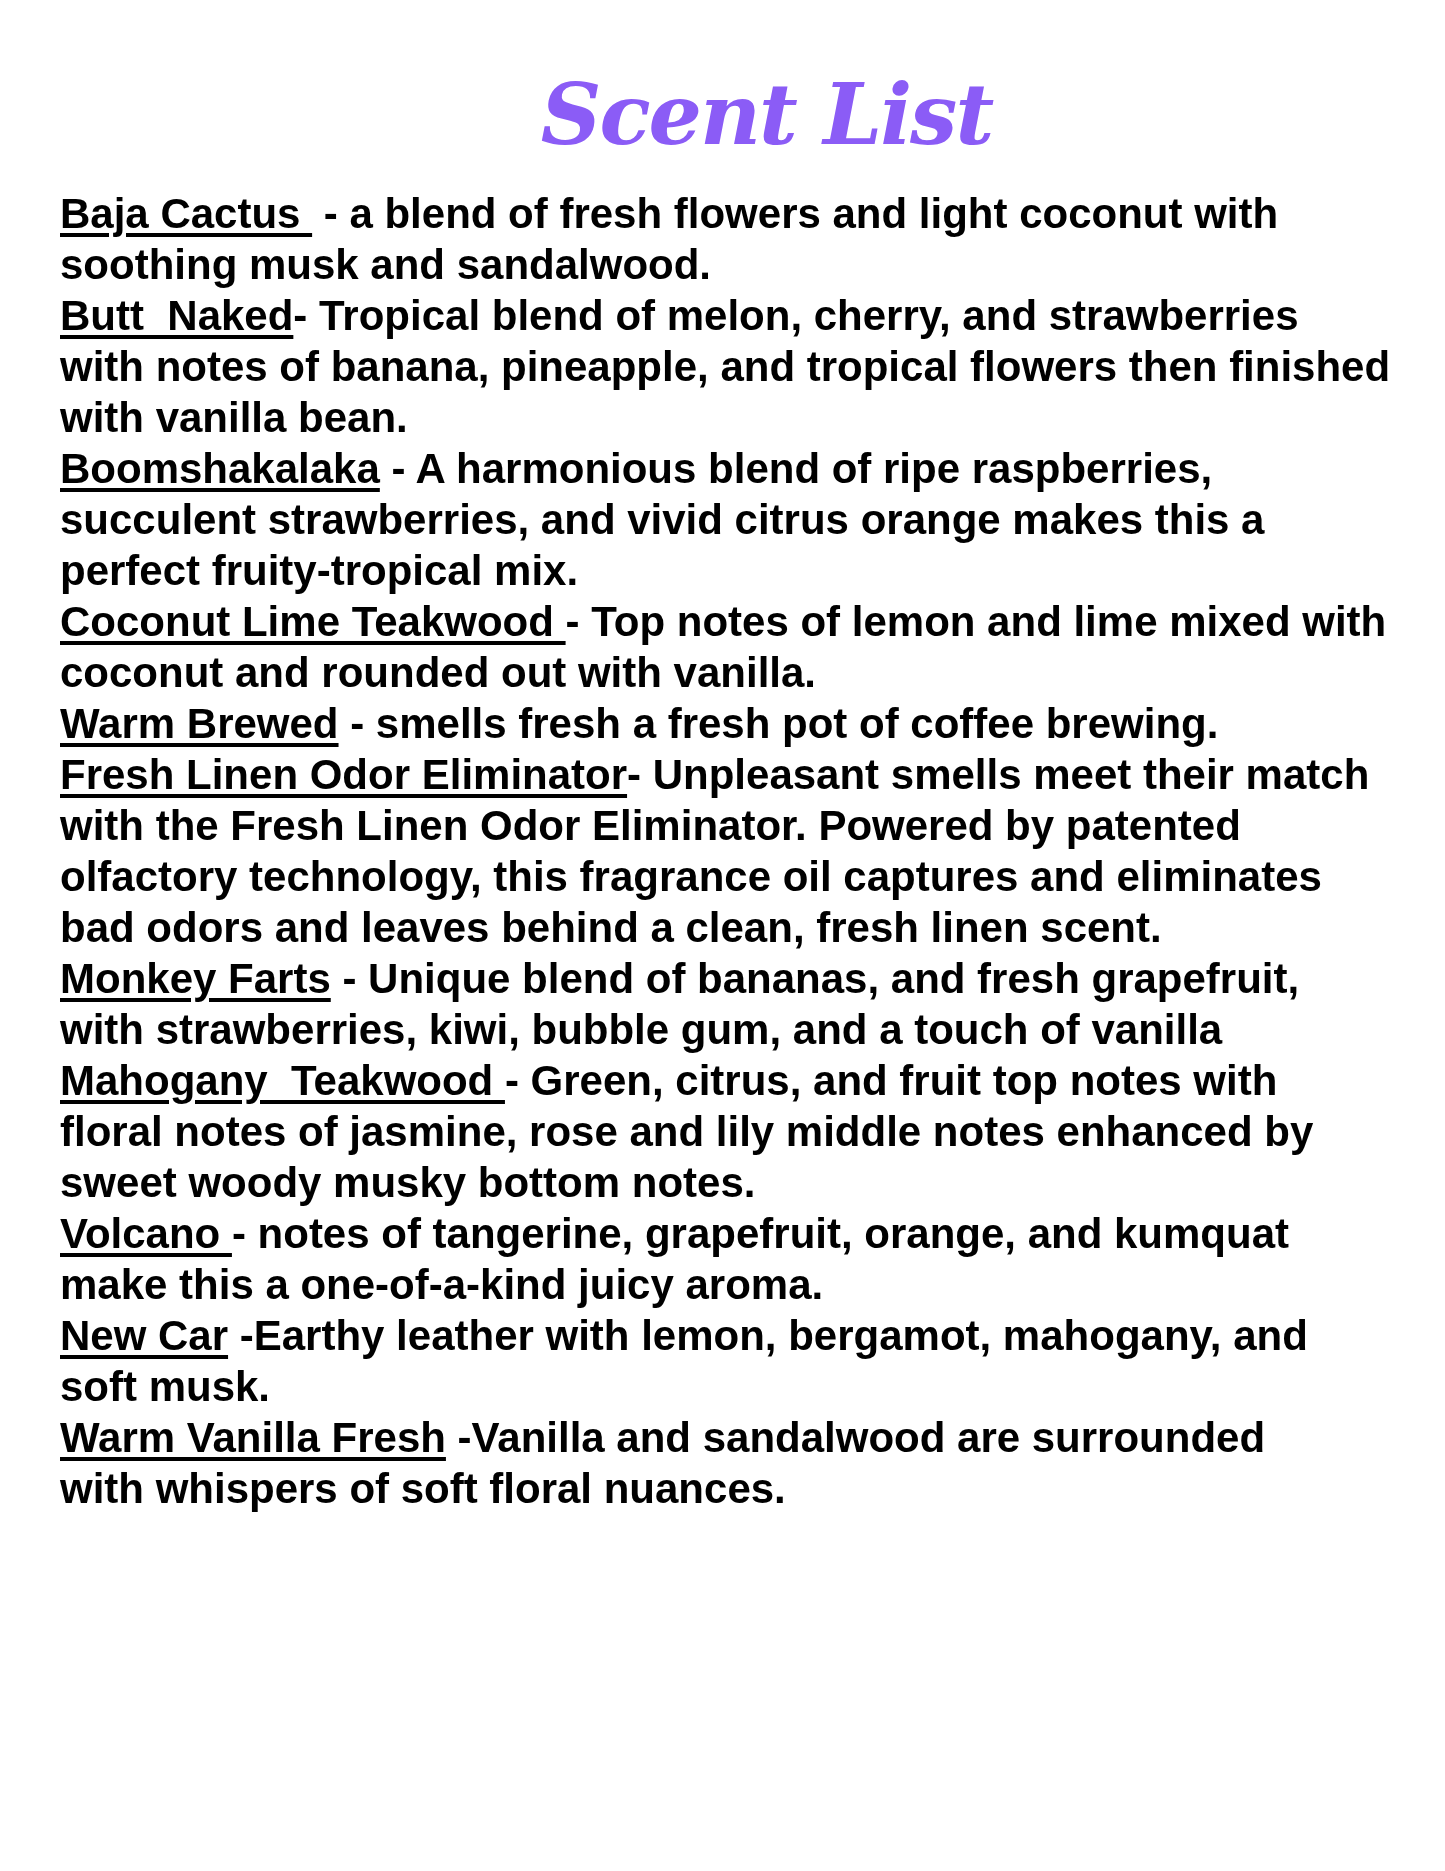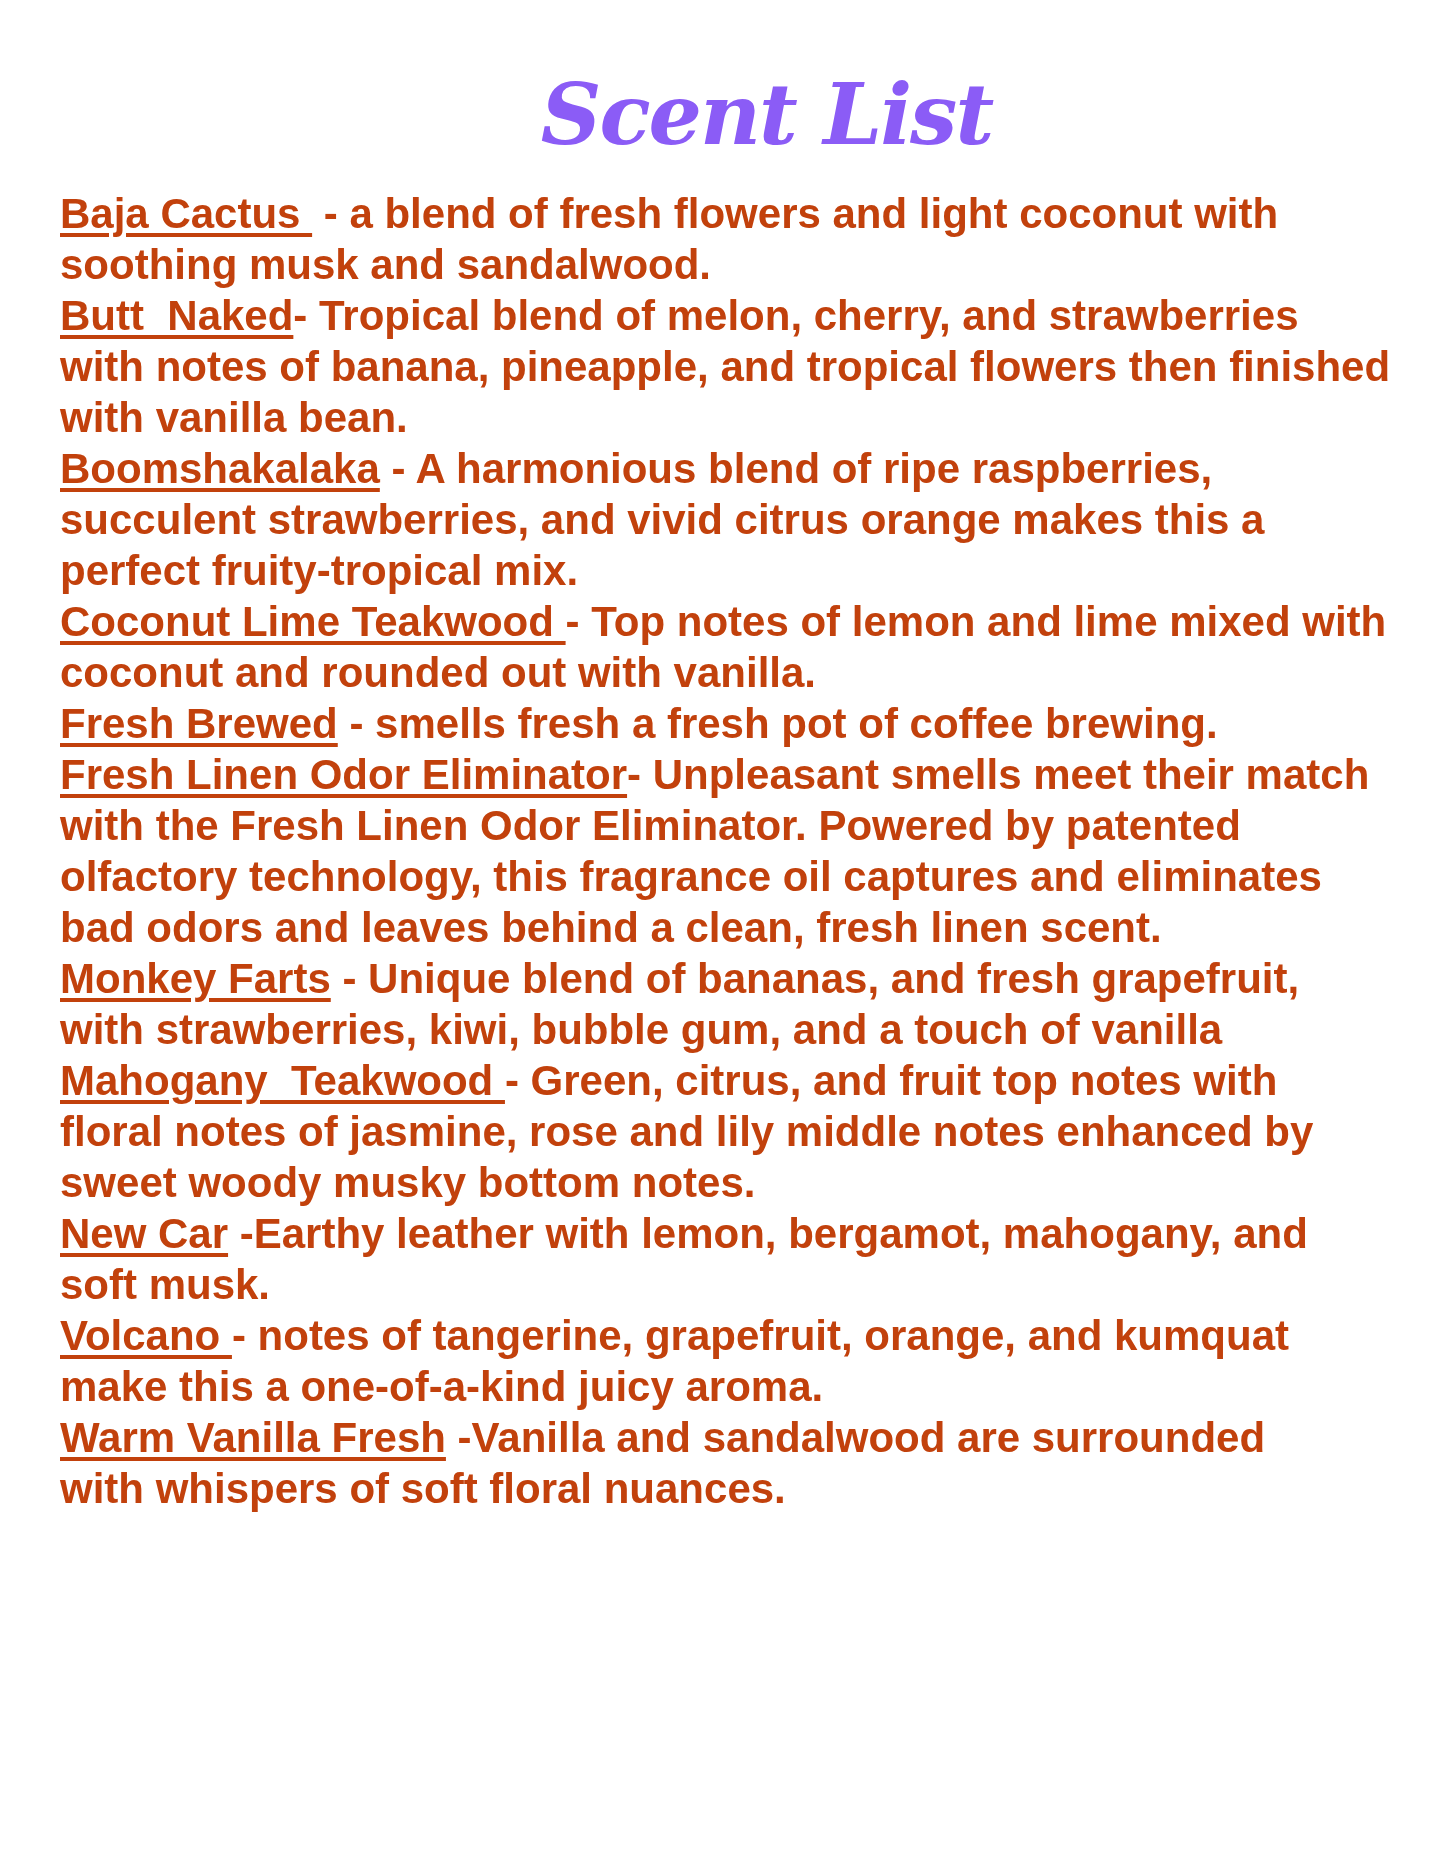--- a/index.html
+++ b/index.html
@@ -36,21 +36,21 @@
     margin-top: 31px;
     padding-left: 60px;
     padding-right: 2px;
   }
   .scent-entry {
     margin: 0;
     font-family: "Liberation Sans", sans-serif;
     font-weight: 700;
     font-size: 42px;
     line-height: 51px;
-    color: #c2410c;
+    color: #000000;
   }
   .scent-name {
     white-space: pre-wrap;
     text-decoration-line: underline;
     text-decoration-thickness: 4px;
     text-underline-offset: 5px;
   }
   .scent-desc {
     white-space: pre-wrap;
   }
@@ -68,36 +68,36 @@
 with notes of banana, pineapple, and tropical flowers then finished
 with vanilla bean.</span></p>
 
   <p class="scent-entry"><span class="scent-name">Boomshakalaka</span><span class="scent-desc"> - A harmonious blend of ripe raspberries,
 succulent strawberries, and vivid citrus orange makes this a
 perfect fruity-tropical mix.</span></p>
 
   <p class="scent-entry"><span class="scent-name">Coconut Lime Teakwood </span><span class="scent-desc">- Top notes of lemon and lime mixed with
 coconut and rounded out with vanilla.</span></p>
 
-  <p class="scent-entry"><span class="scent-name">Fresh Brewed</span><span class="scent-desc"> - smells fresh a fresh pot of coffee brewing.</span></p>
+  <p class="scent-entry"><span class="scent-name">Warm Brewed</span><span class="scent-desc"> - smells fresh a fresh pot of coffee brewing.</span></p>
 
   <p class="scent-entry"><span class="scent-name">Fresh Linen Odor Eliminator</span><span class="scent-desc">- Unpleasant smells meet their match
 with the Fresh Linen Odor Eliminator. Powered by patented
 olfactory technology, this fragrance oil captures and eliminates
 bad odors and leaves behind a clean, fresh linen scent.</span></p>
 
   <p class="scent-entry"><span class="scent-name">Monkey Farts</span><span class="scent-desc"> - Unique blend of bananas, and fresh grapefruit,
 with strawberries, kiwi, bubble gum, and a touch of vanilla</span></p>
 
   <p class="scent-entry"><span class="scent-name">Mahogany  Teakwood </span><span class="scent-desc">- Green, citrus, and fruit top notes with
 floral notes of jasmine, rose and lily middle notes enhanced by
 sweet woody musky bottom notes.</span></p>
 
+  <p class="scent-entry"><span class="scent-name">Volcano </span><span class="scent-desc">- notes of tangerine, grapefruit, orange, and kumquat
+make this a one-of-a-kind juicy aroma.</span></p>
+
   <p class="scent-entry"><span class="scent-name">New Car</span><span class="scent-desc"> -Earthy leather with lemon, bergamot, mahogany, and
 soft musk.</span></p>
-
-  <p class="scent-entry"><span class="scent-name">Volcano </span><span class="scent-desc">- notes of tangerine, grapefruit, orange, and kumquat
-make this a one-of-a-kind juicy aroma.</span></p>
 
   <p class="scent-entry"><span class="scent-name">Warm Vanilla Fresh</span><span class="scent-desc"> -Vanilla and sandalwood are surrounded
 with whispers of soft floral nuances.</span></p>
 </div>
 </div>
 
 </body></html>

